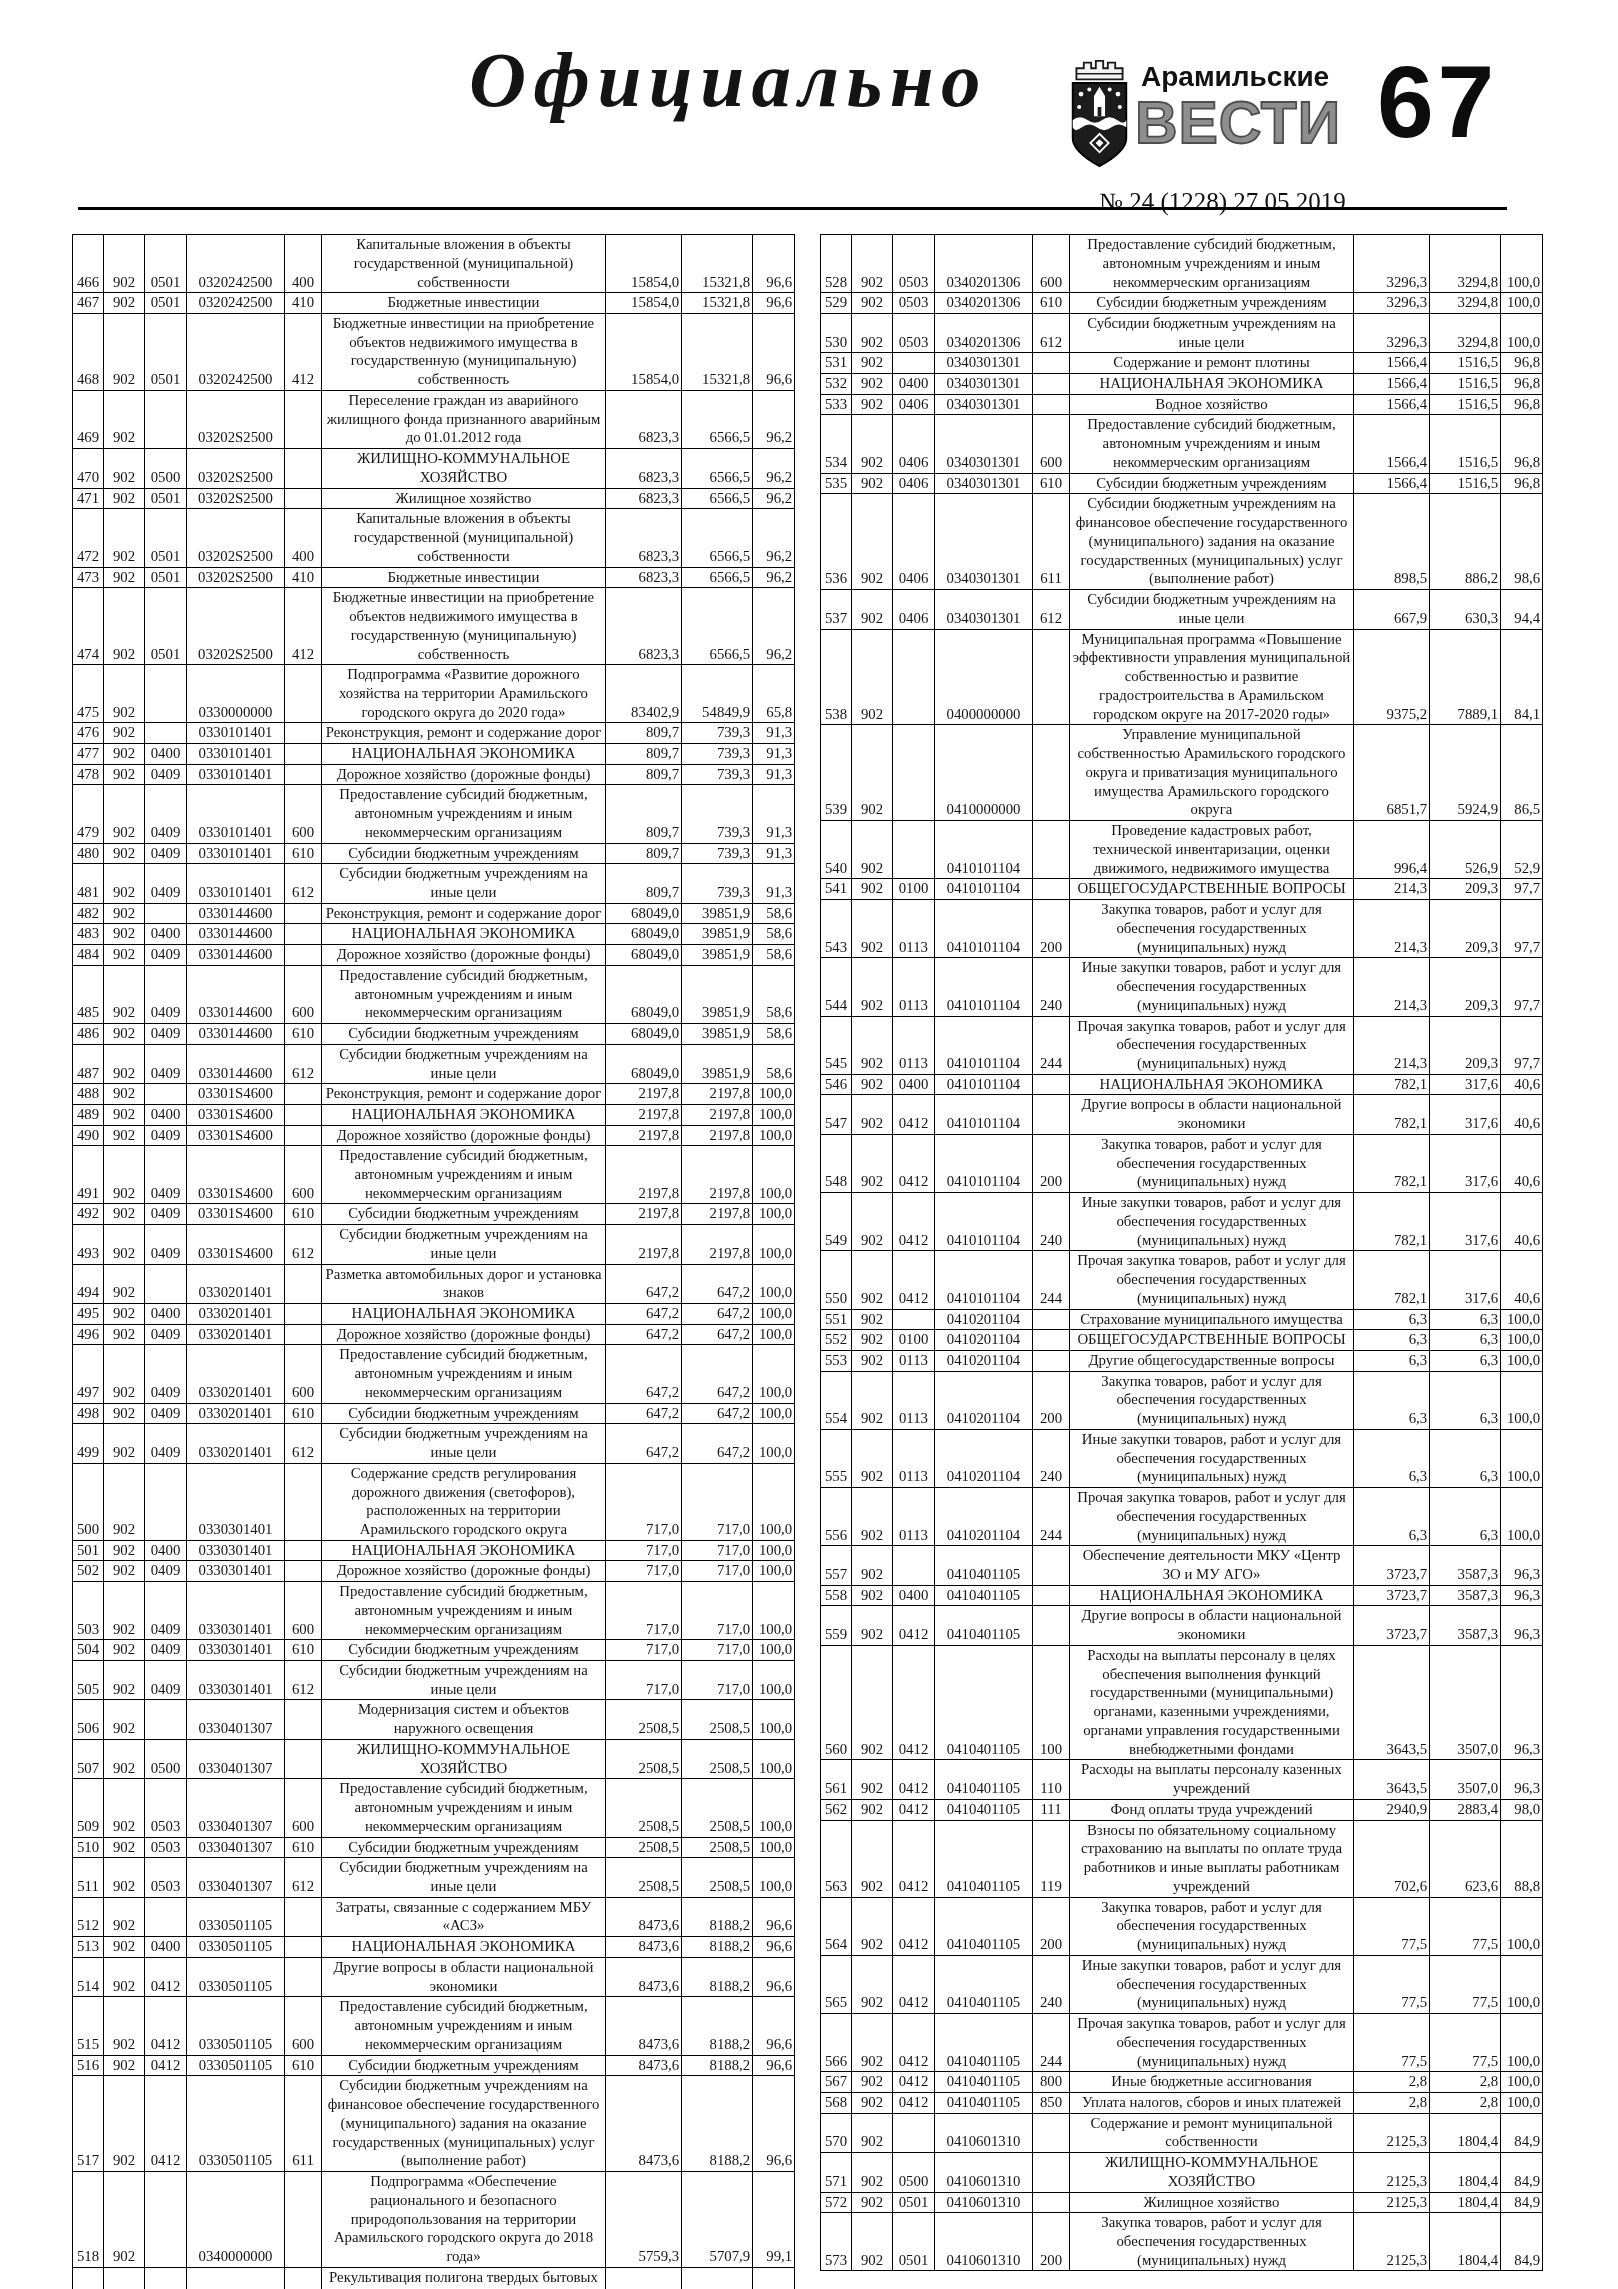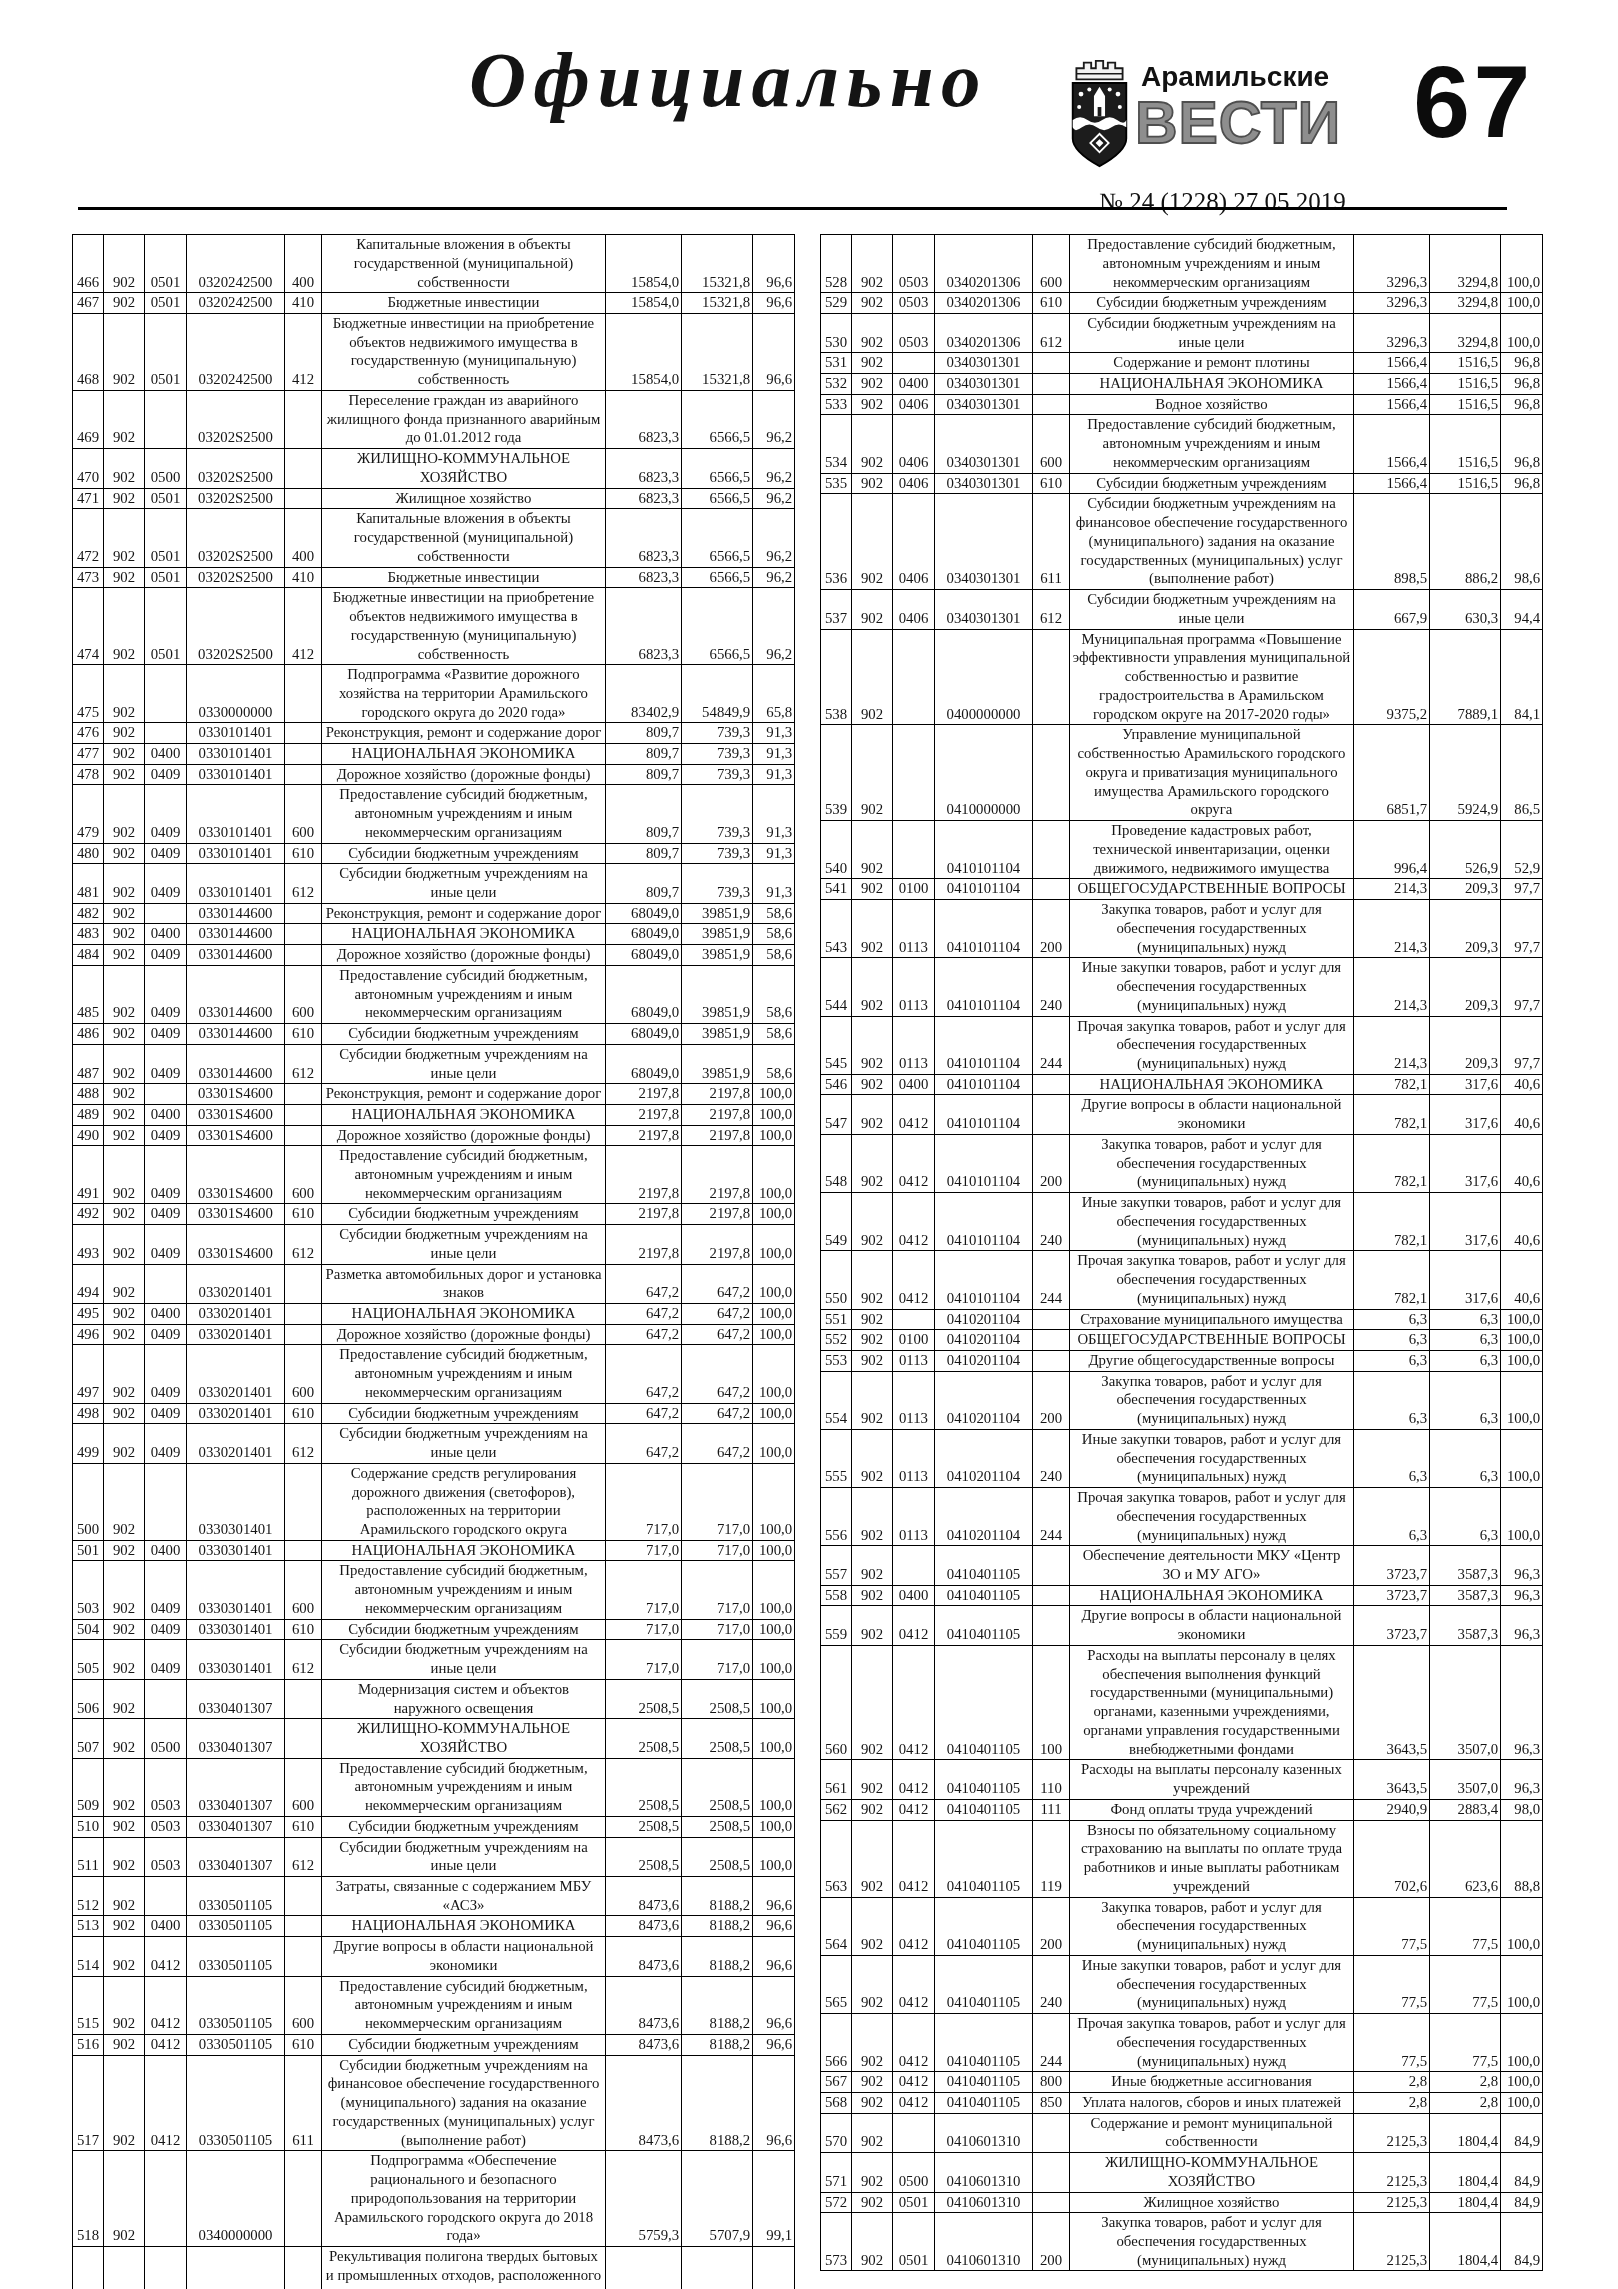--- a/index.html
+++ b/index.html
@@ -16,21 +16,21 @@
   .brand-top{
     position:absolute;left:1141px;top:61px;width:185px;
     font-family:"Liberation Sans",sans-serif;font-weight:bold;font-size:28px;color:#121212;
   }
   .brand-bottom{
     position:absolute;left:1135px;top:89px;width:203px;
     font-family:"Liberation Sans",sans-serif;font-weight:bold;font-size:59px;
     color:#8e8e8e;letter-spacing:0.9px;-webkit-text-stroke:1.8px #4e4e4e;
   }
   .page-number{
-    position:absolute;left:1377px;top:44px;width:157px;text-align:right;
+    position:absolute;left:1377px;top:44px;width:157px;text-align:left;
     font-family:"Liberation Sans",sans-serif;font-weight:bold;font-size:102px;
     letter-spacing:3.7px;color:#0c0c0c;
   }
   .issue-line{
     position:absolute;left:1084px;top:188px;width:277px;text-align:center;
     font-size:25px;color:#111;
   }
   .masthead-rule{position:absolute;left:78px;top:207px;width:1429px;height:2.8px;background:#000;}
 
   table.budget{
@@ -490,20 +490,31 @@
         <td class="c1">902</td>
         <td class="c2">0400</td>
         <td class="c3">0330301401</td>
         <td class="c4"></td>
         <td class="c5">НАЦИОНАЛЬНАЯ ЭКОНОМИКА</td>
         <td class="c6">717,0</td>
         <td class="c7">717,0</td>
         <td class="c8">100,0</td>
       </tr>
       <tr>
+        <td class="c0">502</td>
+        <td class="c1">902</td>
+        <td class="c2">0409</td>
+        <td class="c3">0330301401</td>
+        <td class="c4"></td>
+        <td class="c5">Дорожное хозяйство (дорожные фонды)</td>
+        <td class="c6">717,0</td>
+        <td class="c7">717,0</td>
+        <td class="c8">100,0</td>
+      </tr>
+      <tr>
         <td class="c0">503</td>
         <td class="c1">902</td>
         <td class="c2">0409</td>
         <td class="c3">0330301401</td>
         <td class="c4">600</td>
         <td class="c5">Предоставление субсидий бюджетным, автономным учреждениям и иным некоммерческим организациям</td>
         <td class="c6">717,0</td>
         <td class="c7">717,0</td>
         <td class="c8">100,0</td>
       </tr>

